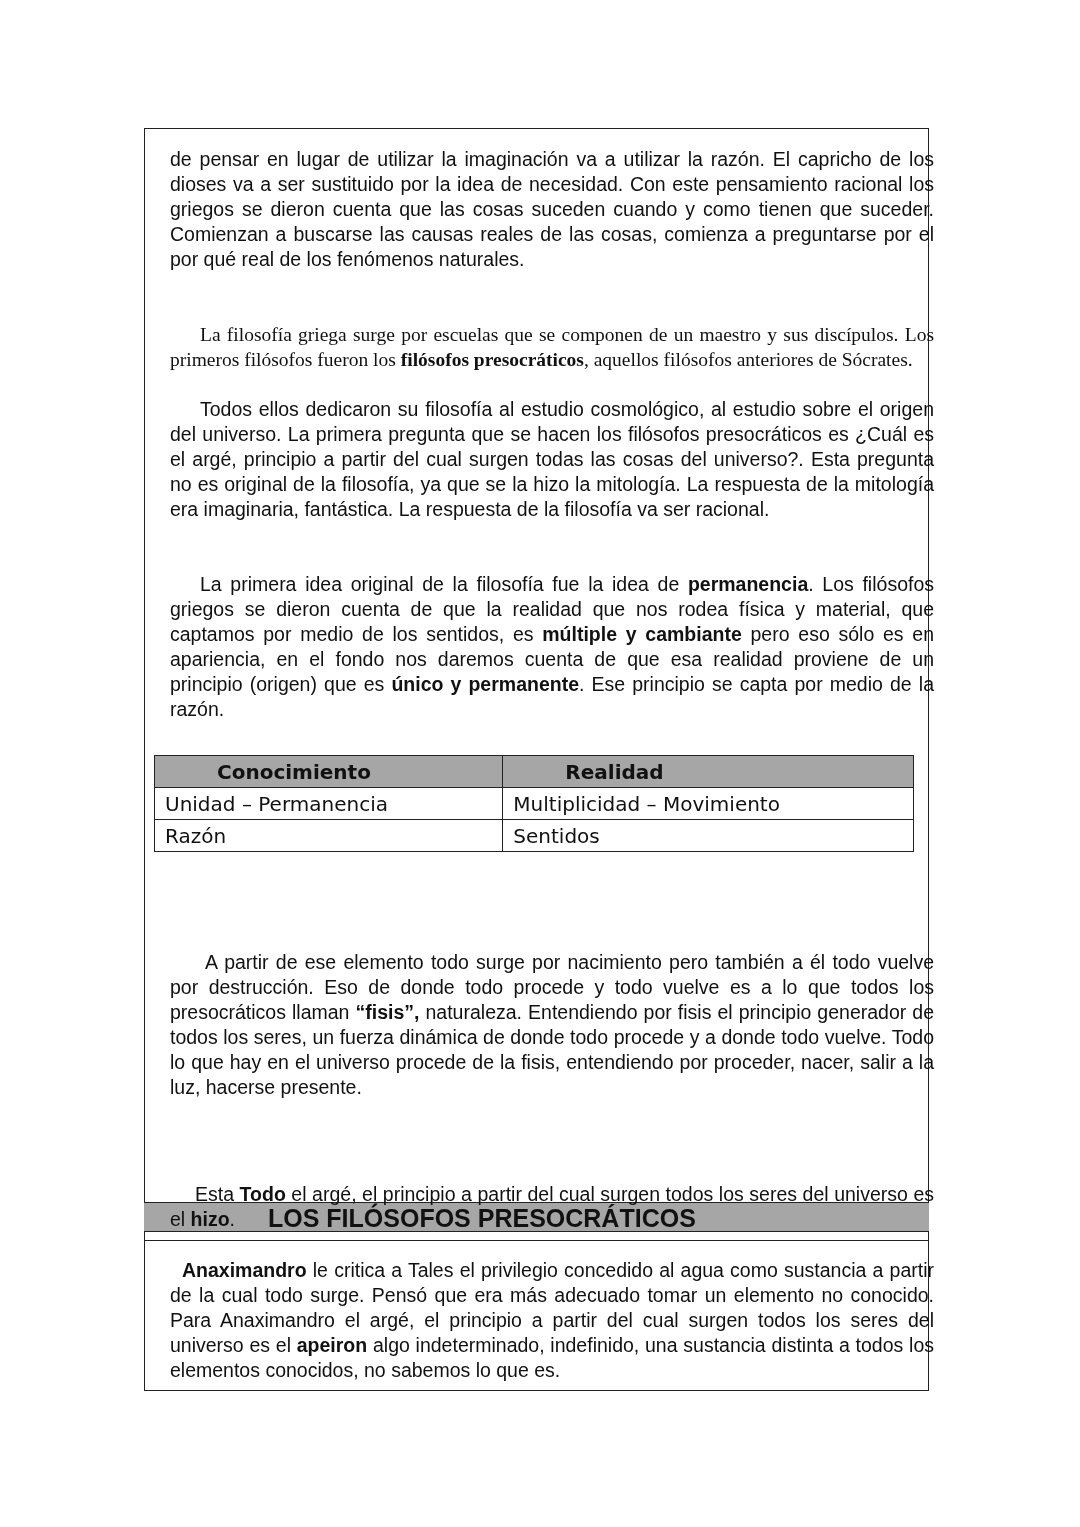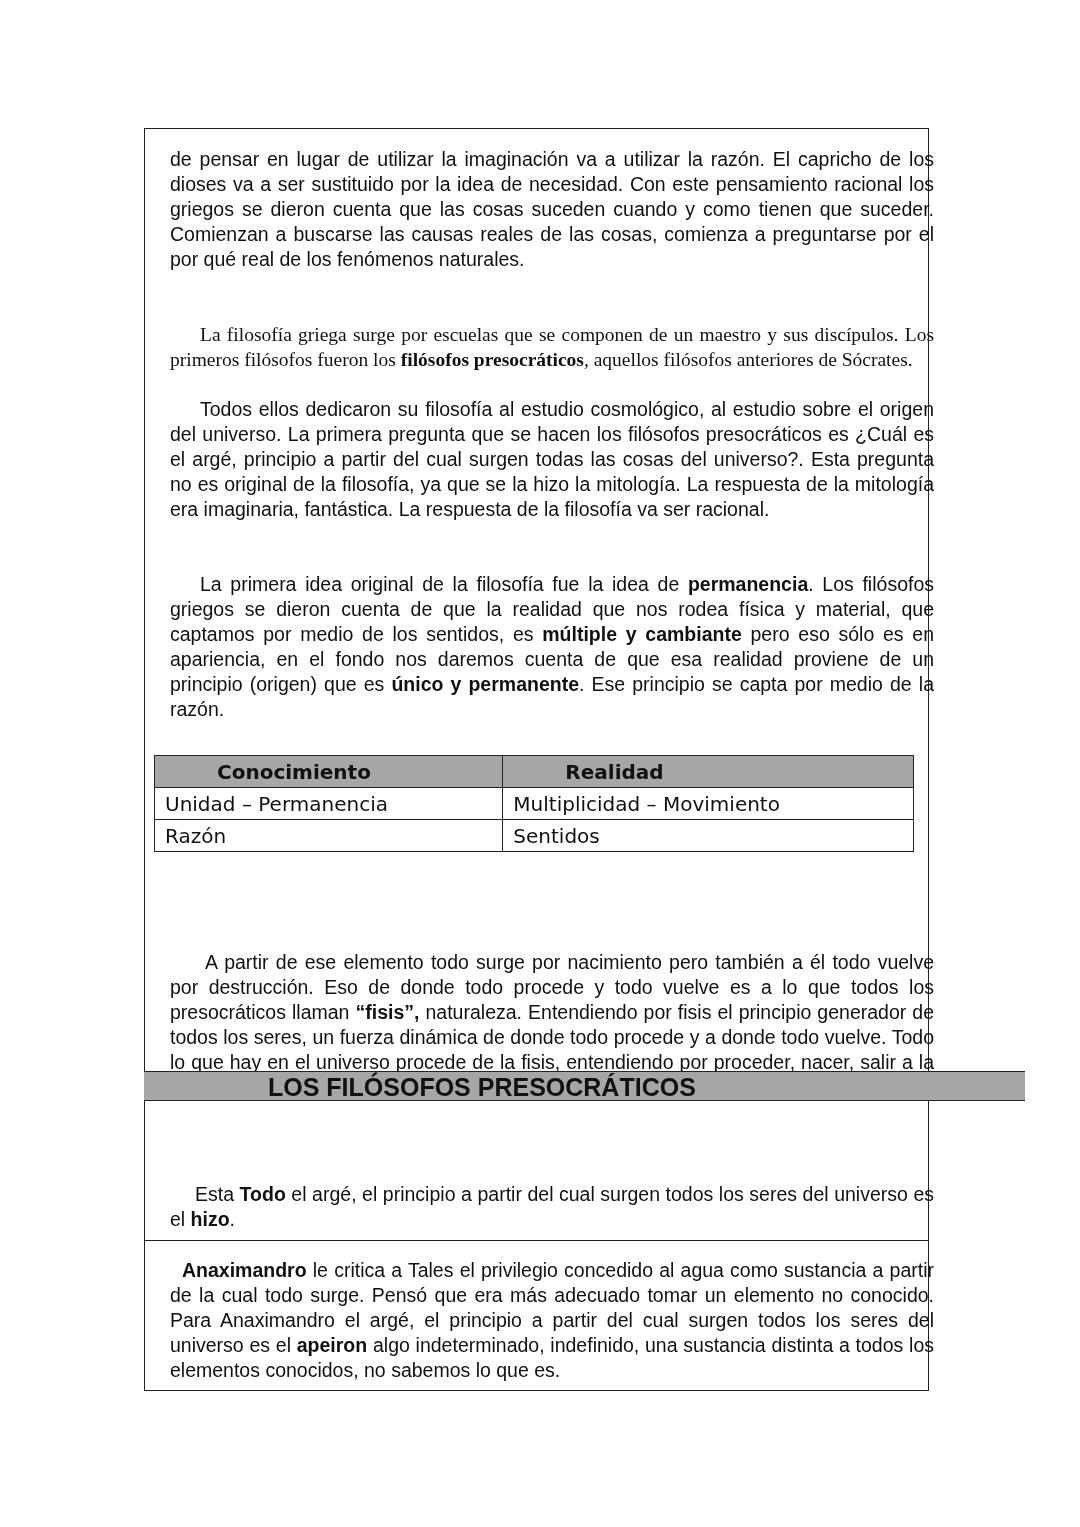--- a/index.html
+++ b/index.html
@@ -6,21 +6,21 @@
   body { width:1080px; height:1527px; position:relative; font-family:"Liberation Sans", sans-serif; color:#111; }
   .frame { position:absolute; left:144px; top:128px; width:785px; height:1263px; border:1.5px solid #222; box-sizing:border-box; }
   .p { position:absolute; left:154px; width:764px; font-size:19.5px; line-height:25px; text-align:justify; margin:16px; }
   .p b { font-weight:bold; }
   .indent { text-indent:30px; }
   table.ck { position:absolute; left:154px; top:755px; width:760px; border-collapse:collapse; font-family:"DejaVu Sans", sans-serif; font-size:20px; }
   table.ck th, table.ck td { border:1.5px solid #222; height:31px; padding:0 10px; text-align:left;margin-top:40px; }
   table.ck th { background:#a6a6a6; font-weight:bold; }
   table.ck th.c1 { padding-left:62px; }
   table.ck th.c2 { padding-left:62px; }
-  .band { position:absolute; left:144px; top:1071px; width:881px; height:30px; background:#a6a6a6; border-top:1.5px solid #222; border-bottom:1.5px solid #222; box-sizing:border-box; }
+  .band { position:absolute; left:144px; top:1202px; width:785px; height:30px; background:#a6a6a6; border-top:1.5px solid #222; border-bottom:1.5px solid #222; box-sizing:border-box; }
   .band span { position:absolute; left:124px; top:1px; font-size:25px; font-weight:bold; line-height:28px; }
   .hr { position:absolute; left:144px; width:785px; border-top:1.5px solid #222; }
 </style>
 </head>
 <body>
 
 <div class="frame"></div>
 
 <p class="p" style="top:131px;"><span>de pensar en lugar de utilizar la imaginación va a utilizar la razón. El capricho de los dioses va a ser sustituido por la idea de necesidad. Con este pensamiento racional los griegos se dieron cuenta que las cosas suceden cuando y como tienen que suceder. Comienzan a buscarse las causas reales de las cosas, comienza a preguntarse por el por qué real de los fenómenos naturales.</span></p>
 

